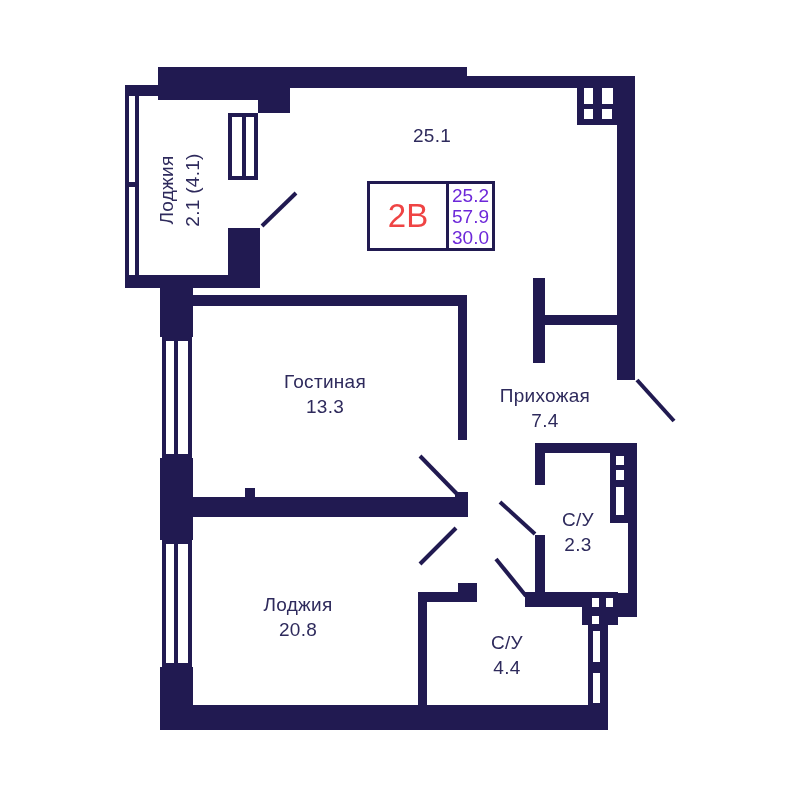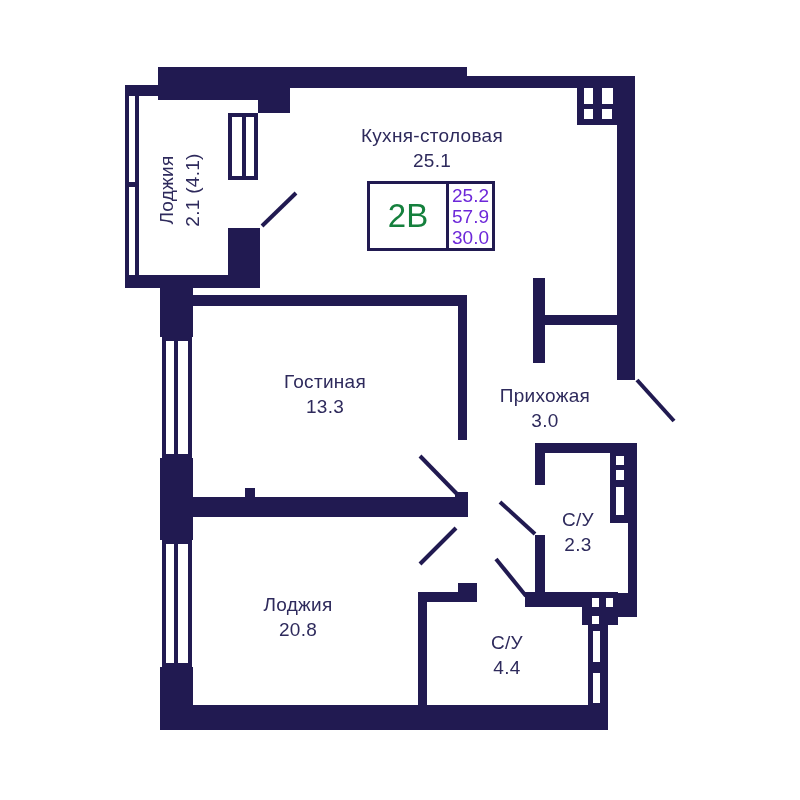--- a/index.html
+++ b/index.html
@@ -13,21 +13,21 @@
   .lbl-living{left:225px;top:369px;width:200px;}
   .lbl-hall{left:445px;top:383px;width:200px;}
   .lbl-bedroom{left:198px;top:592px;width:200px;}
   .lbl-bath-small{left:528px;top:507px;width:100px;}
   .lbl-bath-big{left:407px;top:630px;width:200px;}
   .lbl-loggia{left:80px;top:164px;width:200px;height:52px;line-height:26px;
               transform:rotate(-90deg);transform-origin:center center;}
   .info-box{position:absolute;left:367px;top:181px;width:122px;height:64px;
             border:3px solid #211a51;background:#ffffff;display:flex;}
   .info-type{width:76px;border-right:3px solid #211a51;display:flex;align-items:center;
-             justify-content:center;font-size:33px;color:#15803d;}
+             justify-content:center;font-size:33px;color:#ef4444;}
   .info-vals{flex:1;display:flex;flex-direction:column;justify-content:center;
              padding-left:3px;font-size:19px;line-height:21px;color:#6d28d9;}
 </style>
 </head>
 <body>
 
 <div class="stage">
 
   <svg class="plan-svg" viewBox="0 0 800 800">
 
@@ -118,32 +118,31 @@
       <line x1="262" y1="226" x2="296" y2="193"></line>
       <line x1="637" y1="380" x2="674" y2="421"></line>
       <line x1="420" y1="456" x2="457" y2="494"></line>
       <line x1="420" y1="564" x2="456" y2="528"></line>
       <line x1="500" y1="502" x2="535" y2="534"></line>
       <line x1="496" y1="559" x2="526" y2="596"></line>
     </g>
   </svg>
 
   <div class="room-label lbl-kitchen">
-    <span>Кухня-столовая</span>
     <span class="area">25.1</span>
   </div>
 
   <div class="room-label lbl-living">
     <span>Гостиная</span>
     <span class="area">13.3</span>
   </div>
 
   <div class="room-label lbl-hall">
     <span>Прихожая</span>
-    <span class="area">3.0</span>
+    <span class="area">7.4</span>
   </div>
 
   <div class="room-label lbl-bedroom">
     <span>Лоджия</span>
     <span class="area">20.8</span>
   </div>
 
   <div class="room-label lbl-bath-small">
     <span>С/У</span>
     <span class="area">2.3</span>

